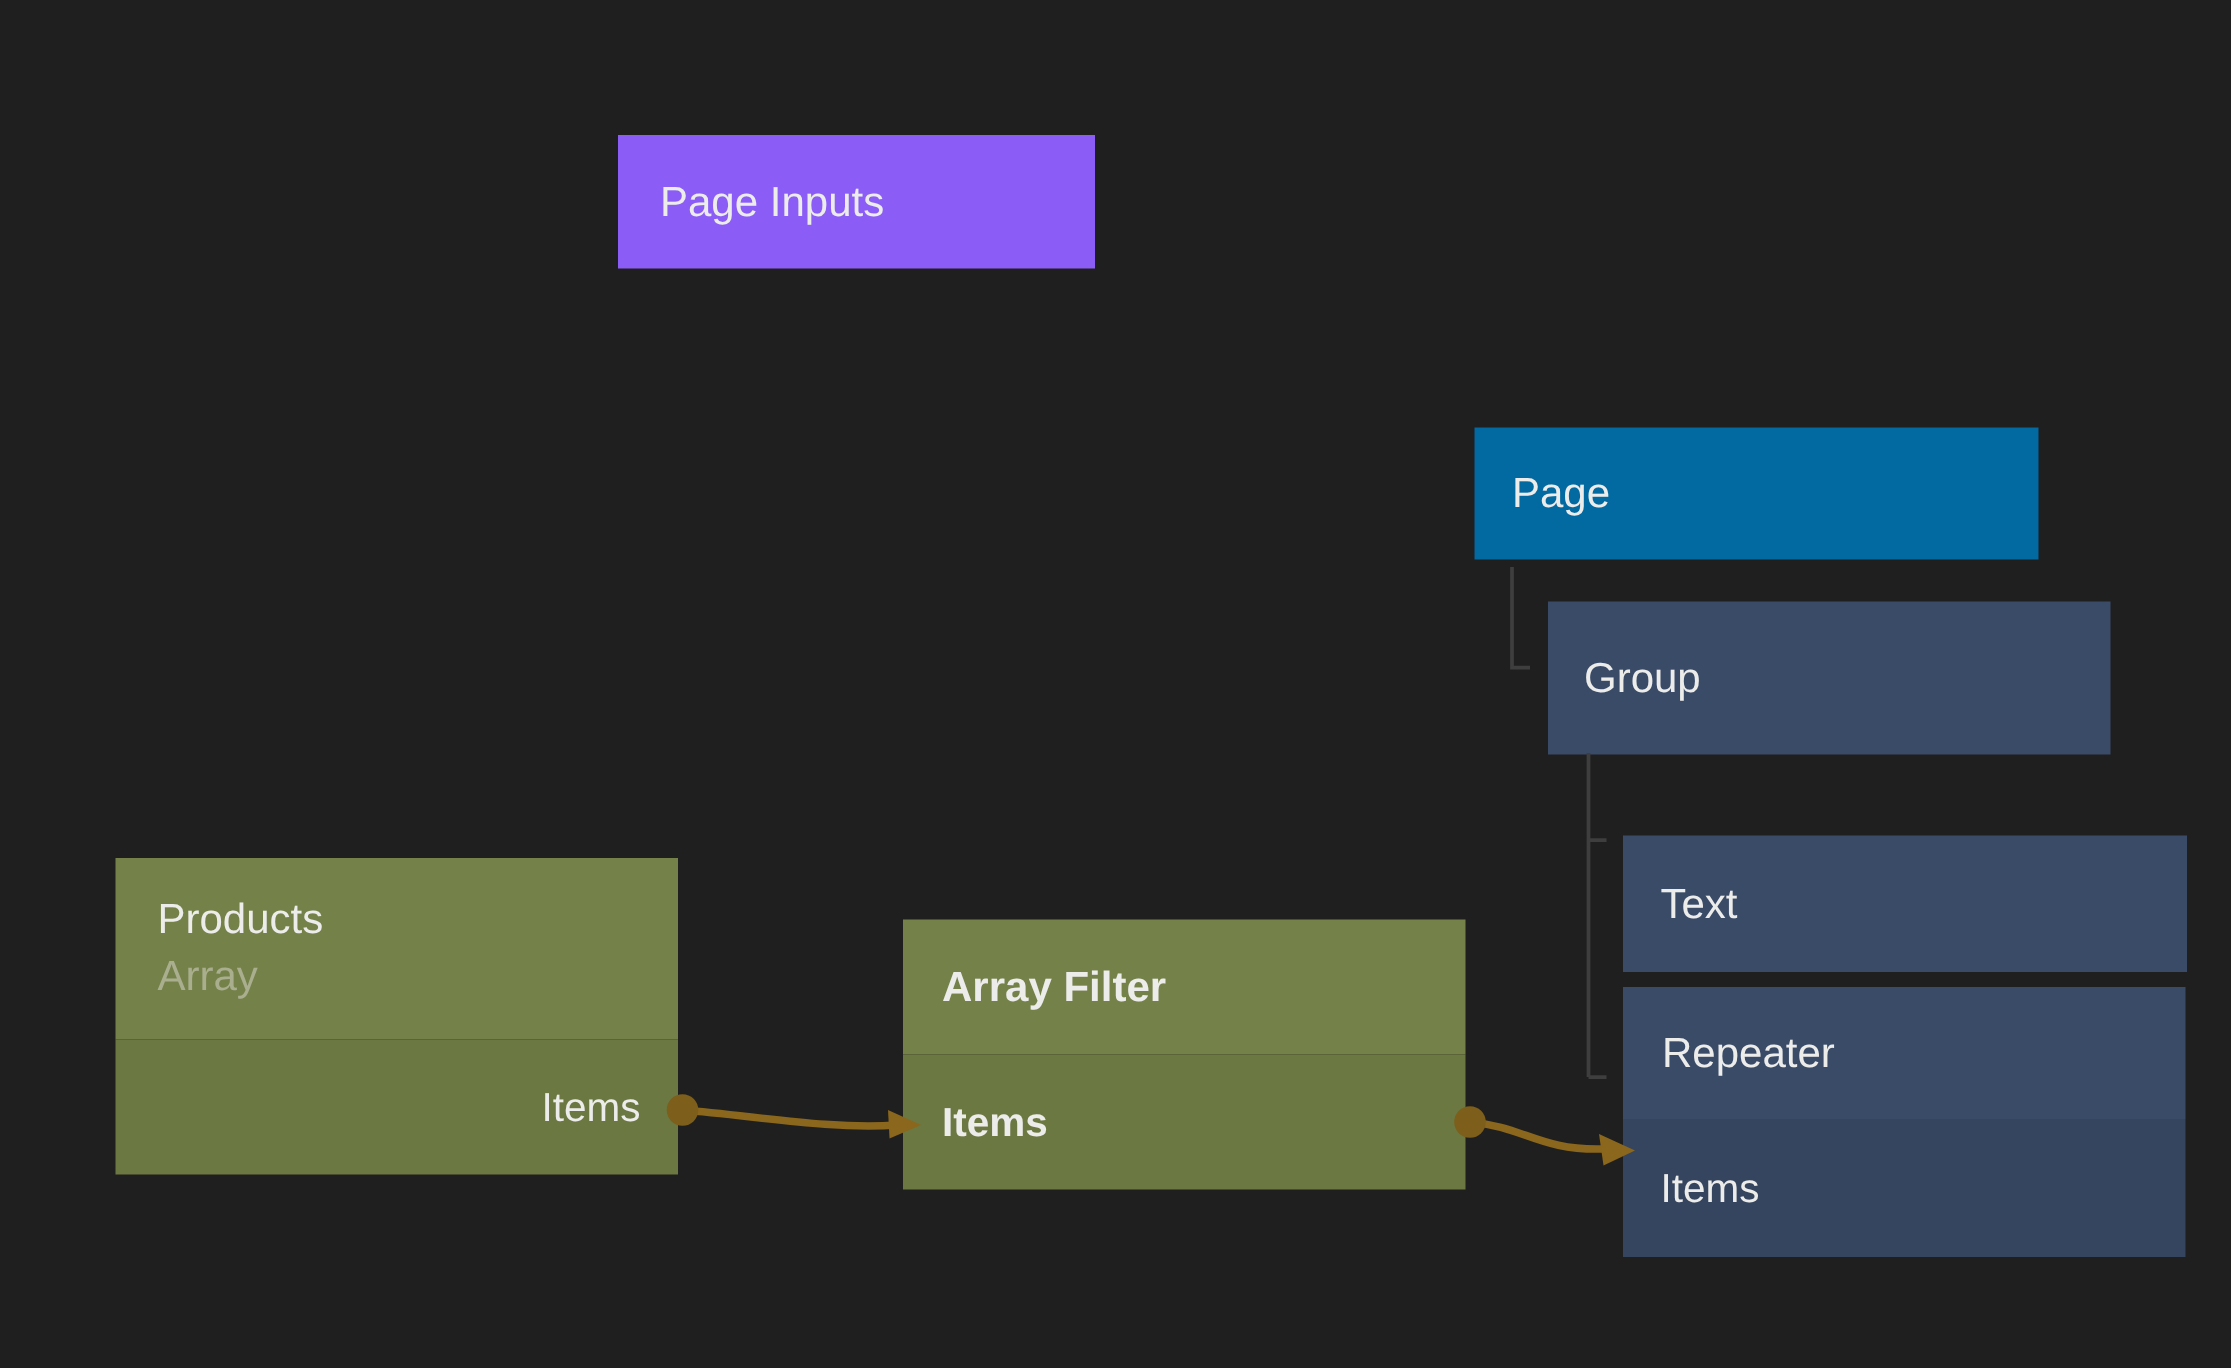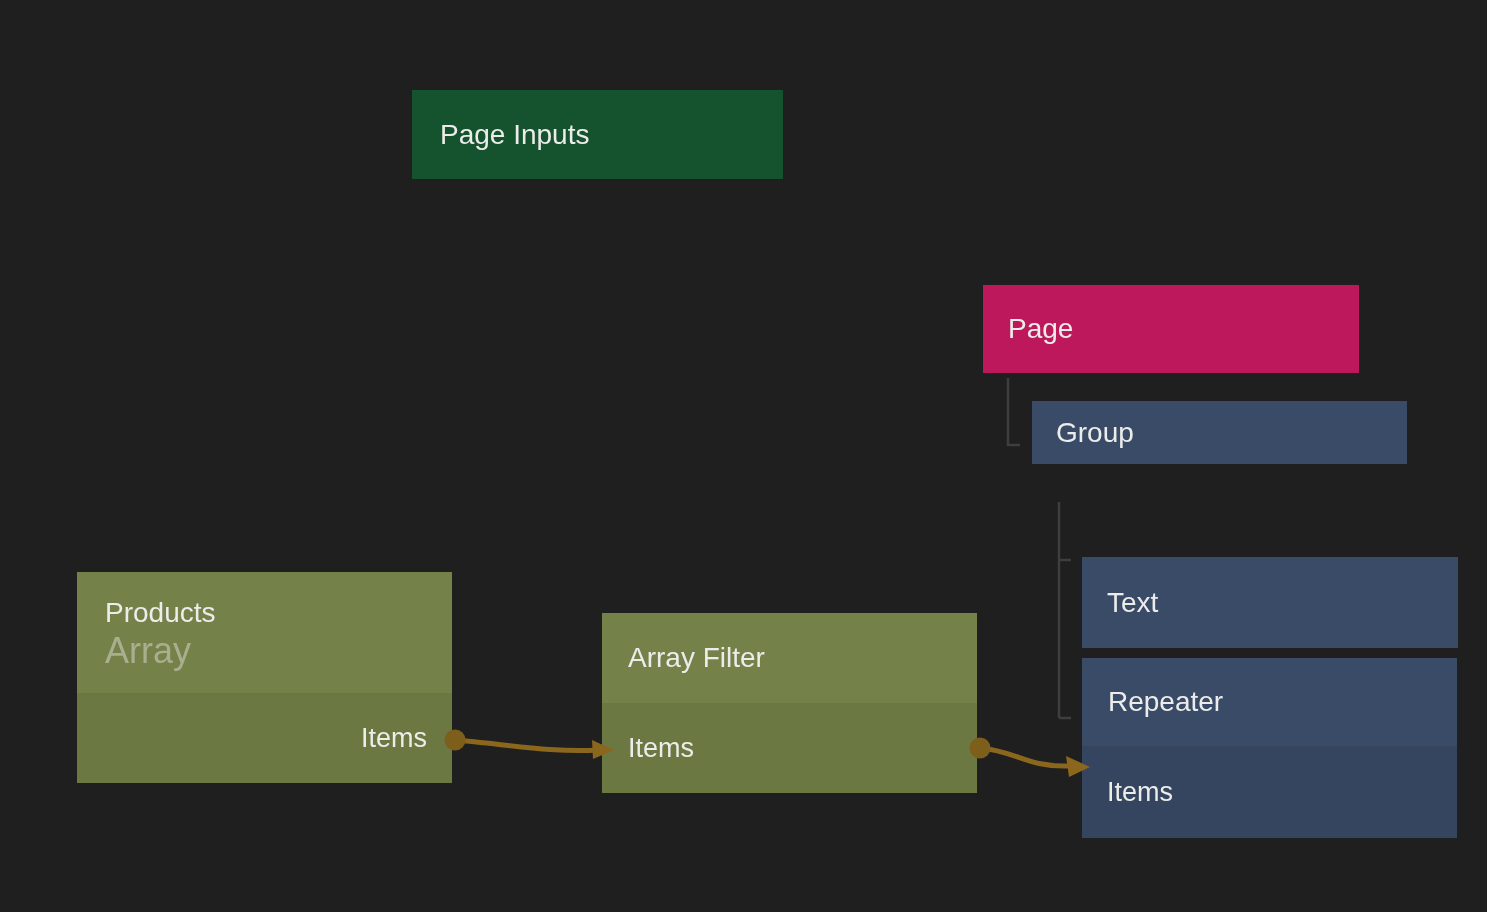--- a/index.html
+++ b/index.html
@@ -16,21 +16,21 @@
   .node {
     position: absolute;
     box-sizing: border-box;
   }
   .node-title {
     font-size: 28px;
     color: #ECECEA;
     white-space: nowrap;
   }
   .node-subtitle {
-    font-size: 36px;
+    font-size: 28px;
     color: #A9AE8E;
     white-space: nowrap;
   }
   .single {
     display: flex;
     align-items: center;
   }
   .node-header {
     box-sizing: border-box;
     display: flex;
@@ -40,43 +40,43 @@
     box-sizing: border-box;
     display: flex;
     align-items: center;
   }
   .port-label {
     font-size: 27px;
     color: #ECECEA;
     white-space: nowrap;
   }
   
-  #node-page-inputs { left: 412px; top: 90px;  width: 371px; height: 89px;  background: #14532d; padding-left: 28px; }
-  #node-page        { left: 983px; top: 285px; width: 376px; height: 88px;  background: #be185d; padding-left: 25px; }
-  #node-group       { left: 1032px; top: 401px; width: 375px; height: 63px; background: #3A4B68; padding-left: 24px; }
+  #node-page-inputs { left: 412px; top: 90px;  width: 318px; height: 89px;  background: #8b5cf6; padding-left: 28px; }
+  #node-page        { left: 983px; top: 285px; width: 376px; height: 88px;  background: #0369a1; padding-left: 25px; }
+  #node-group       { left: 1032px; top: 401px; width: 375px; height: 102px; background: #3A4B68; padding-left: 24px; }
   #node-text        { left: 1082px; top: 514px; width: 376px; height: 91px; background: #3A4B68; padding-left: 25px; margin-top: 43px; }
 
   #node-repeater    { left: 1082px; top: 630px; width: 375px; height: 180px; }
   #node-repeater .node-header { height: 88px; background: #3A4B68; padding-left: 26px; margin-top: 28px; }
   #node-repeater .port-row    { height: 92px; background: #35455F; padding-left: 25px; }
 
   #node-products    { left: 77px; top: 572px; width: 375px; height: 151px; }
   #node-products .node-header {
     height: 121px; background: #748149;
     padding: 22px 28px 0 28px;
     display: block;
   }
   #node-products .node-title    { line-height: 38px; }
   #node-products .node-subtitle { line-height: 38px; }
   #node-products .port-row {
     height: 90px; background: #6C7841;
     justify-content: flex-end; padding-right: 25px;
   }
 
-  #node-array-filter { left: 602px; top: 613px; width: 375px; height: 180px; }
+  #node-array-filter { left: 602px; top: 613px; width: 375px; height: 180px; font-weight: bold; }
   #node-array-filter .node-header { height: 90px; background: #748149; padding-left: 26px; }
   #node-array-filter .port-row    { height: 90px; background: #6C7841; padding-left: 26px; }
 
   #wires {
     position: absolute;
     left: 0; top: 0;
     width: 1487px; height: 912px;
     pointer-events: none;
     z-index: 5;
   }

